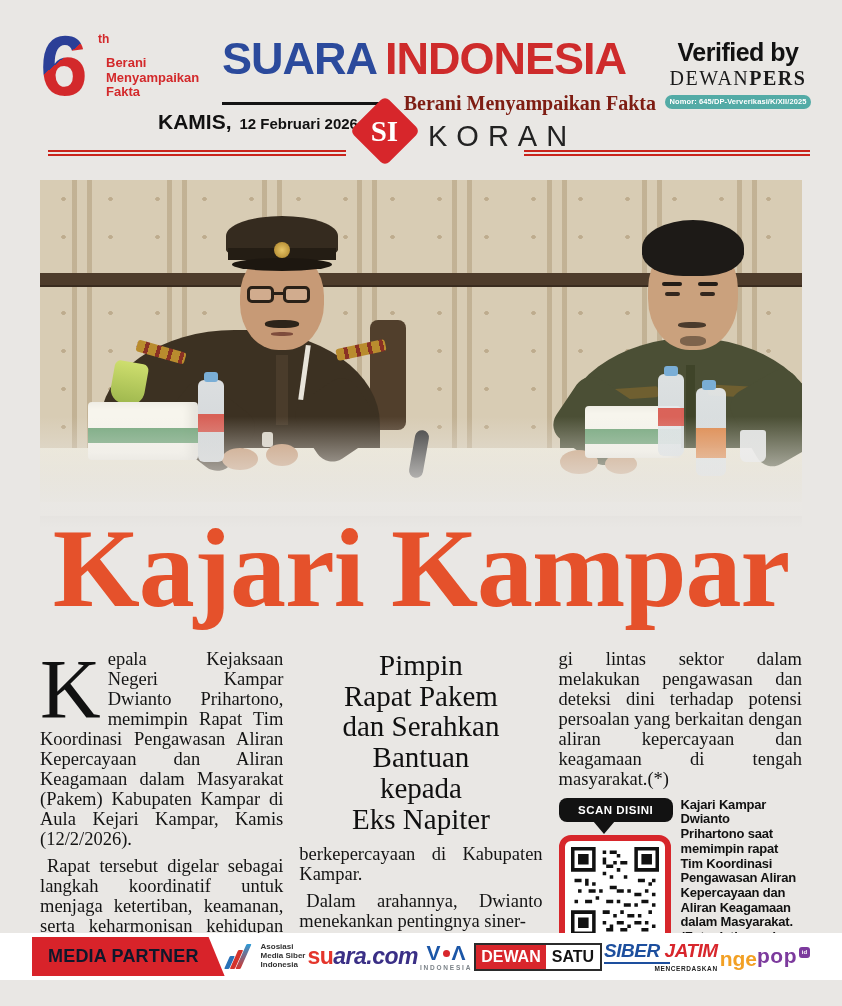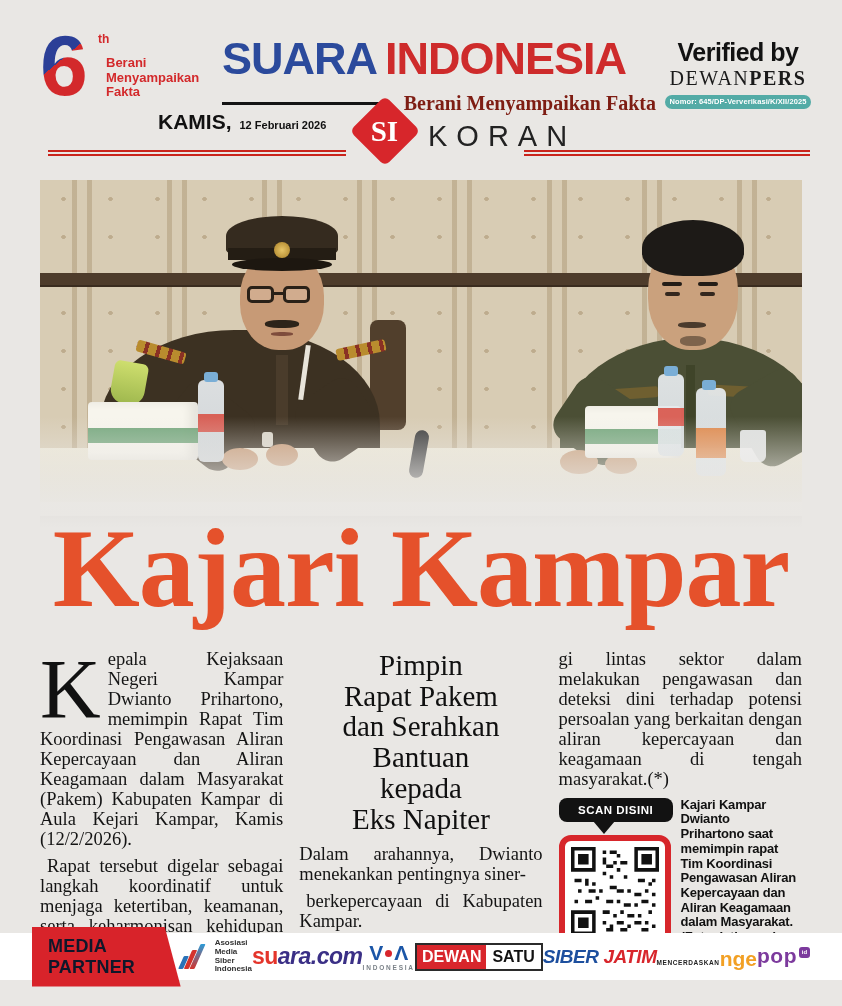--- a/index.html
+++ b/index.html
@@ -26,21 +26,21 @@
   .verified-l1 { font-size:25px; font-weight:800; letter-spacing:-0.5px; color:#121212; line-height:1; }
   .verified-l2 { font-family:"Liberation Serif", serif; font-size:20px; letter-spacing:1.5px; color:#1a1a1a; margin-top:2px; }
   .verified-l2 .pers { font-weight:700; }
   .verified-badge { margin-top:3px; background:#53aba6; color:#fff; font-size:7.5px; font-weight:700;
     border-radius:7px; padding:2.5px 4px; display:inline-block; letter-spacing:0.1px; }
 
   
   .dateline { position:absolute; left:8px; top:104px; width:842px; height:70px; }
   .date-text { position:absolute; left:150px; top:6px; display:flex; align-items:baseline; gap:8px; }
   .date-day { font-size:21px; font-weight:800; color:#111; }
-  .date-rest { font-size:11px; font-weight:700; color:#111; }
+  .date-rest { font-size:15px; font-weight:700; color:#111; }
   .redline { position:absolute; height:6px;
     background:linear-gradient(#c9241c 0 2px, transparent 2px 4px, #c9241c 4px 6px); }
   .redline.left { left:40px; top:46px; width:298px; }
   .redline.right { left:516px; top:46px; width:286px; }
   .si-diamond { position:absolute; left:352px; top:2px; width:50px; height:50px; background:#d7262b;
     transform:rotate(45deg); border-radius:6px; display:flex; align-items:center; justify-content:center; }
   .si-diamond span { transform:rotate(-45deg); color:#fff; font-family:"Liberation Serif", serif;
     font-weight:700; font-size:29px; }
   .koran { position:absolute; left:420px; top:16px; font-size:29px; font-weight:400; letter-spacing:9px; color:#222; }
 
@@ -166,21 +166,21 @@
   .amsi-text { font-size:8px; line-height:1.12; color:#333; font-weight:700; }
   .suara { font-size:23px; font-weight:800; letter-spacing:-0.5px; }
   .suara .p1 { color:#e4352b; } .suara .p2 { color:#3a2f86;font-style:italic; }
   .voa { text-align:center; }
   .voa-row { font-size:21px; font-weight:800; color:#1b56a7; line-height:1; display:flex; align-items:center; justify-content:center; }
   .voa-dot { width:7px; height:7px; border-radius:50%; background:#d8262c; margin:0 2px 6px 2px; align-self:flex-end; }
   .voa-sub { font-size:6.5px; letter-spacing:1.8px; color:#7b8288; font-weight:700; margin-top:1px; }
   .bsatu { display:flex; border:2px solid #2b2b2b; font-size:16px; font-weight:800; line-height:1; }
   .bsatu .p1 { background:#d8262c; color:#fff; padding:4px 5px; }
   .bsatu .p2 { color:#111; padding:4px 6px; background:#fff; }
-  .siber { display:flex; flex-direction:row; align-items:flex-start; }
+  .siber { display:flex; flex-direction:column; align-items:flex-start; }
   .siber-row { font-size:19px; font-weight:800; font-style:italic; line-height:1; letter-spacing:-0.5px; }
   .siber-row .p1 { color:#1d4f9e; } .siber-row .p2 { color:#d8262c; margin-left:5px; }
   .siber-rule { width:58%; height:2.5px; background:#1d4f9e; margin-top:2px; }
   .siber-sub { font-size:6.5px; font-weight:700; color:#222; letter-spacing:0.6px; align-self:flex-end; margin-top:1px; }
   .ngepop { display:flex; align-items:flex-start; font-size:21px; font-weight:800; line-height:1; }
   .ngepop .p1 { color:#f2a024; margin-top:3px; } .ngepop .p2 { color:#7c3a9d; letter-spacing:0.5px; }
   .ngepop .badge { width:11px; height:11px; background:#7c3a9d; color:#fff; font-size:6px; font-weight:700;
     border-radius:3px; display:flex; align-items:center; justify-content:center; margin-left:2px; margin-top:2px; }
 </style>
 </head>
@@ -299,22 +299,22 @@
     <p><span class="dropcap">K</span><span>epala Kejaksaan Negeri Kampar Dwianto Prihartono, memimpin Rapat Tim Koordinasi Pengawasan Aliran Kepercayaan dan Aliran Keagamaan dalam Masyarakat (Pakem) Kabupaten Kampar di Aula Kejari Kampar, Kamis (12/2/2026).</span></p>
     <p>Rapat tersebut digelar sebagai langkah koordinatif untuk menjaga ketertiban, keamanan, serta keharmonisan kehidupan beragama dan</p>
   </div>
   <div class="col">
     <div class="subhead pre">Pimpin
 Rapat Pakem
 dan Serahkan
 Bantuan
 kepada
 Eks Napiter</div>
+    <p>berkepercayaan di Kabupaten Kampar.</p>
     <p>Dalam arahannya, Dwianto menekankan pentingnya siner-</p>
-    <p>berkepercayaan di Kabupaten Kampar.</p>
   </div>
   <div class="col">
     <p>gi lintas sektor dalam melakukan pengawasan dan deteksi dini terhadap potensi persoalan yang berkaitan dengan aliran kepercayaan dan keagamaan di tengah masyarakat.(*)</p>
     <div class="qr-block">
       <div class="qr-left">
         <div class="scan-bubble">SCAN DISINI</div>
         <div class="scan-tail"></div>
         <div class="qr-frame">
           <svg viewBox="0 0 25 25">
             <rect x="0" y="0" width="25" height="25" fill="#fff"></rect>

